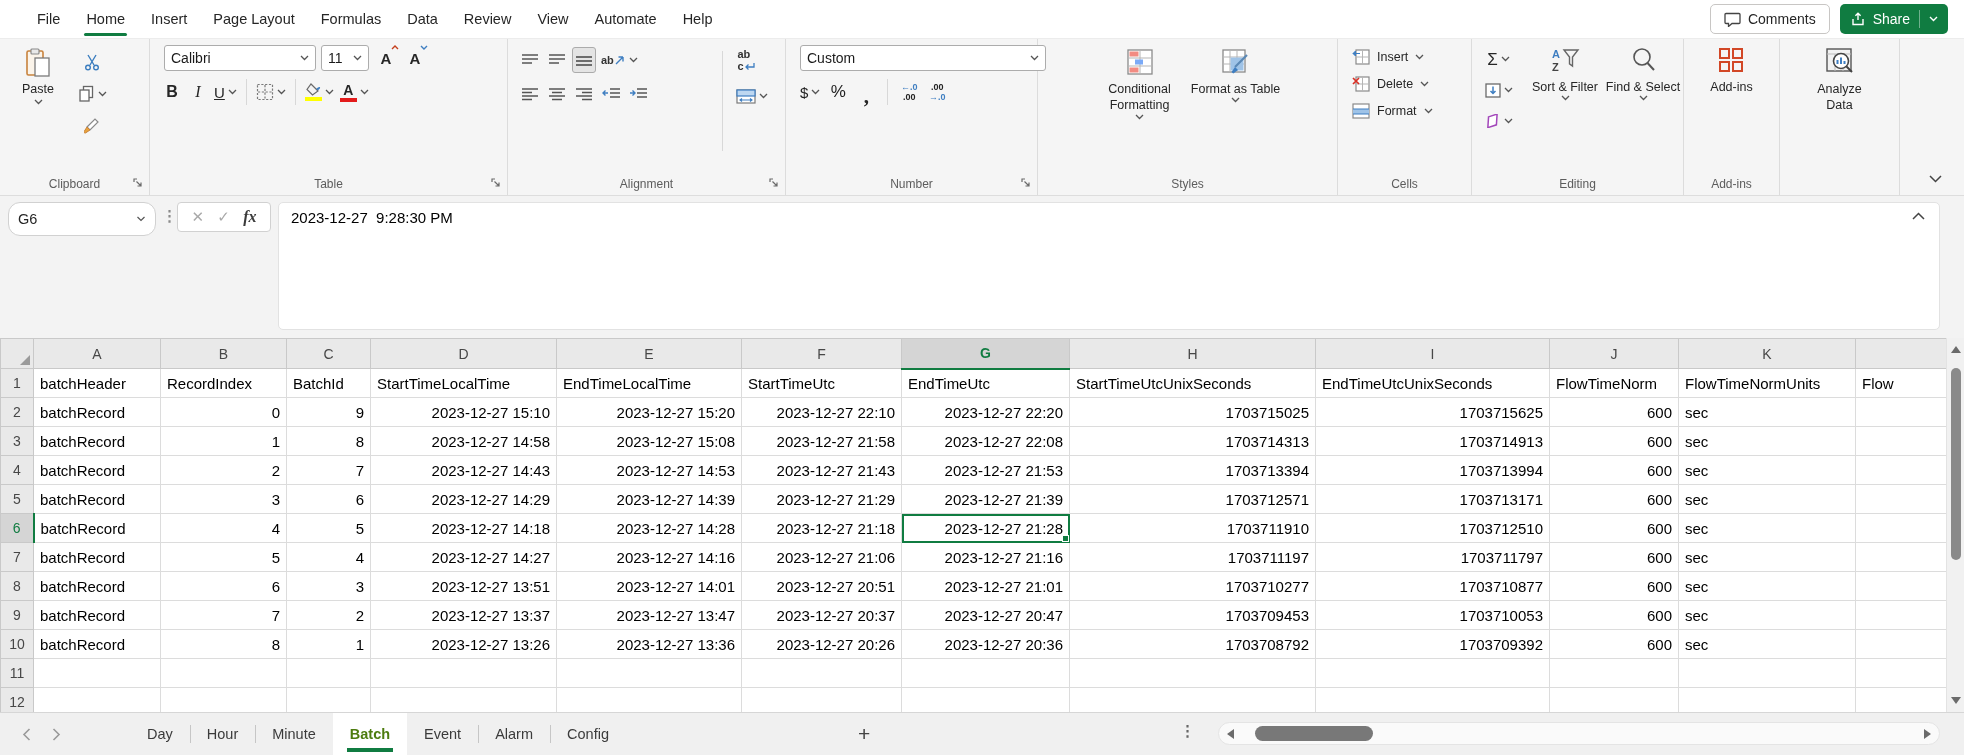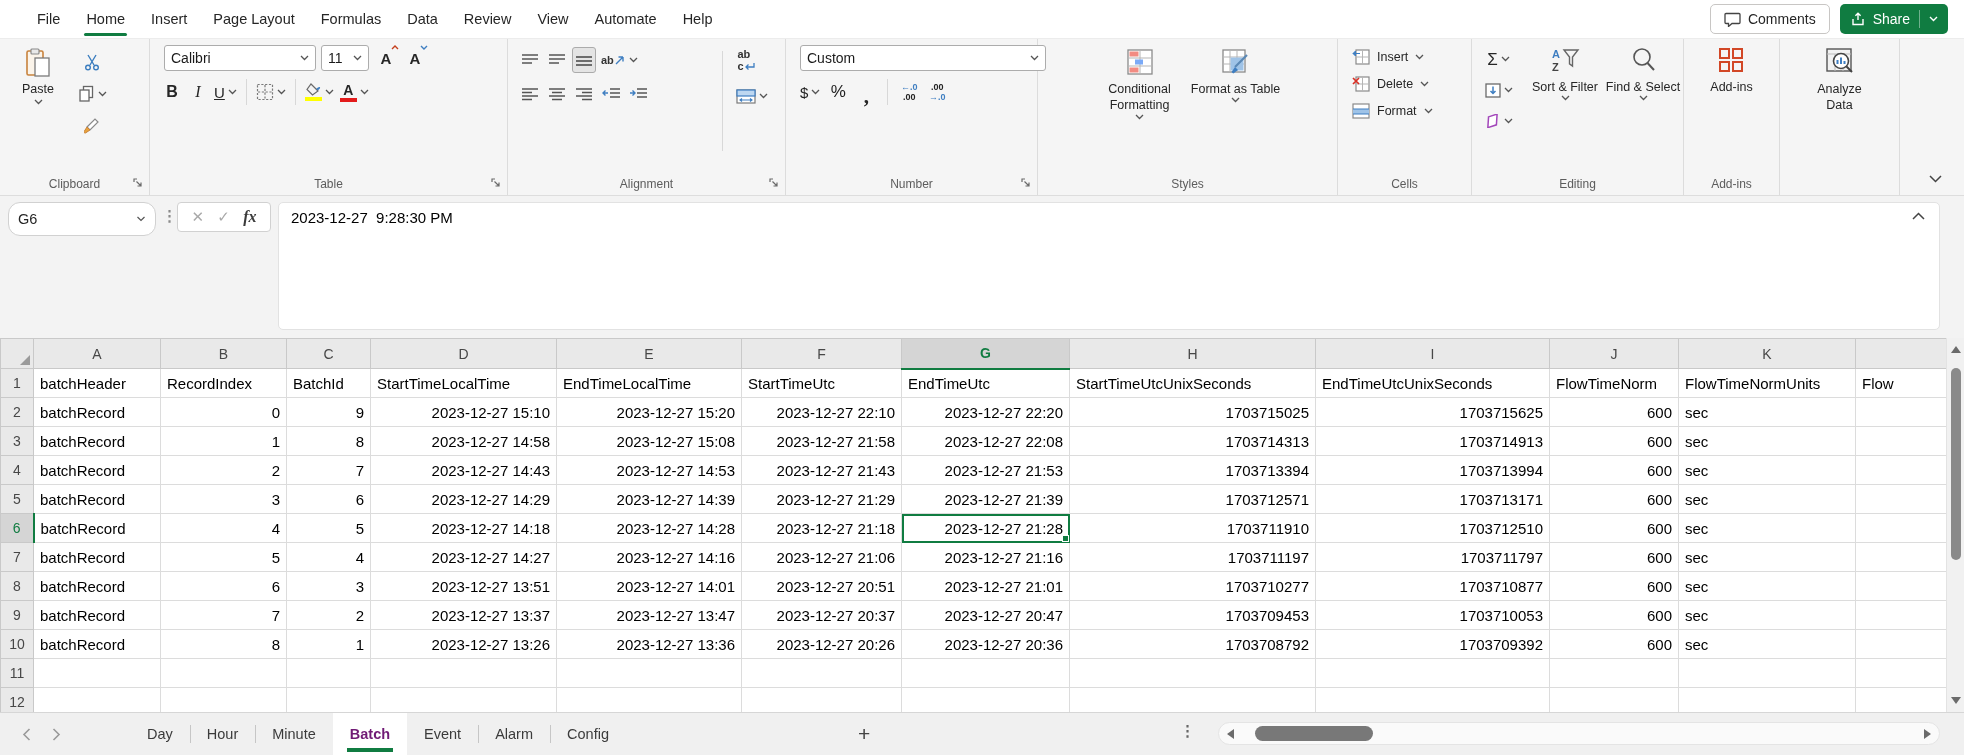--- a/index.html
+++ b/index.html
@@ -136,21 +136,21 @@
   .tri-up{position:absolute;top:8px;left:4px;width:0;height:0;border-left:5px solid transparent;border-right:5px solid transparent;border-bottom:7px solid #6b6b6b}
   .tri-down{position:absolute;bottom:8px;left:4px;width:0;height:0;border-left:5px solid transparent;border-right:5px solid transparent;border-top:7px solid #6b6b6b}
 
   
   .sheetbar{position:absolute;top:712px;left:0;right:0;height:43px;background:#F0F0F0;border-top:1px solid #D6D6D6}
   .snav{position:absolute;top:0;height:100%;display:flex;align-items:center;color:#9a9a9a}
   .snav.l{left:22px}.snav.r{left:52px}
   .stabs{position:absolute;left:130px;top:0;height:100%;display:flex}
   .stab{display:flex;align-items:center;padding:0 17px;font-size:14.5px;color:#3b3b3b;position:relative;height:100%}
   .stab + .stab::before{content:"";position:absolute;left:0;top:12px;bottom:12px;width:1px;background:#C6C6C6}
-  .stab.active{background:#fff;font-weight:700;color:#701a75}
+  .stab.active{background:#fff;font-weight:700;color:#4d7c0f}
   .stab.active::before{display:none}
   .stab.active + .stab::before{display:none}
   .stab.active::after{content:"";position:absolute;left:14px;right:14px;bottom:3px;height:4px;background:var(--green)}
   .addsheet{position:absolute;left:846px;top:0;height:100%;display:flex;align-items:center;font-size:21px;color:#444;padding:0 12px}
   .smore{position:absolute;left:1180px;top:9px;font-size:15px;color:#666;font-weight:700}
   .hscroll{position:absolute;left:1218px;right:24px;top:9px;height:23px;background:#FAFAFA;border:1px solid #E4E4E4;border-radius:12px}
   .hthumb{position:absolute;left:36px;top:3px;width:118px;height:15px;background:#787878;border-radius:8px}
   .tri-left{position:absolute;left:8px;top:6px;width:0;height:0;border-top:5px solid transparent;border-bottom:5px solid transparent;border-right:7px solid #6b6b6b}
   .tri-right{position:absolute;right:8px;top:6px;width:0;height:0;border-top:5px solid transparent;border-bottom:5px solid transparent;border-left:7px solid #6b6b6b}
 </style>

